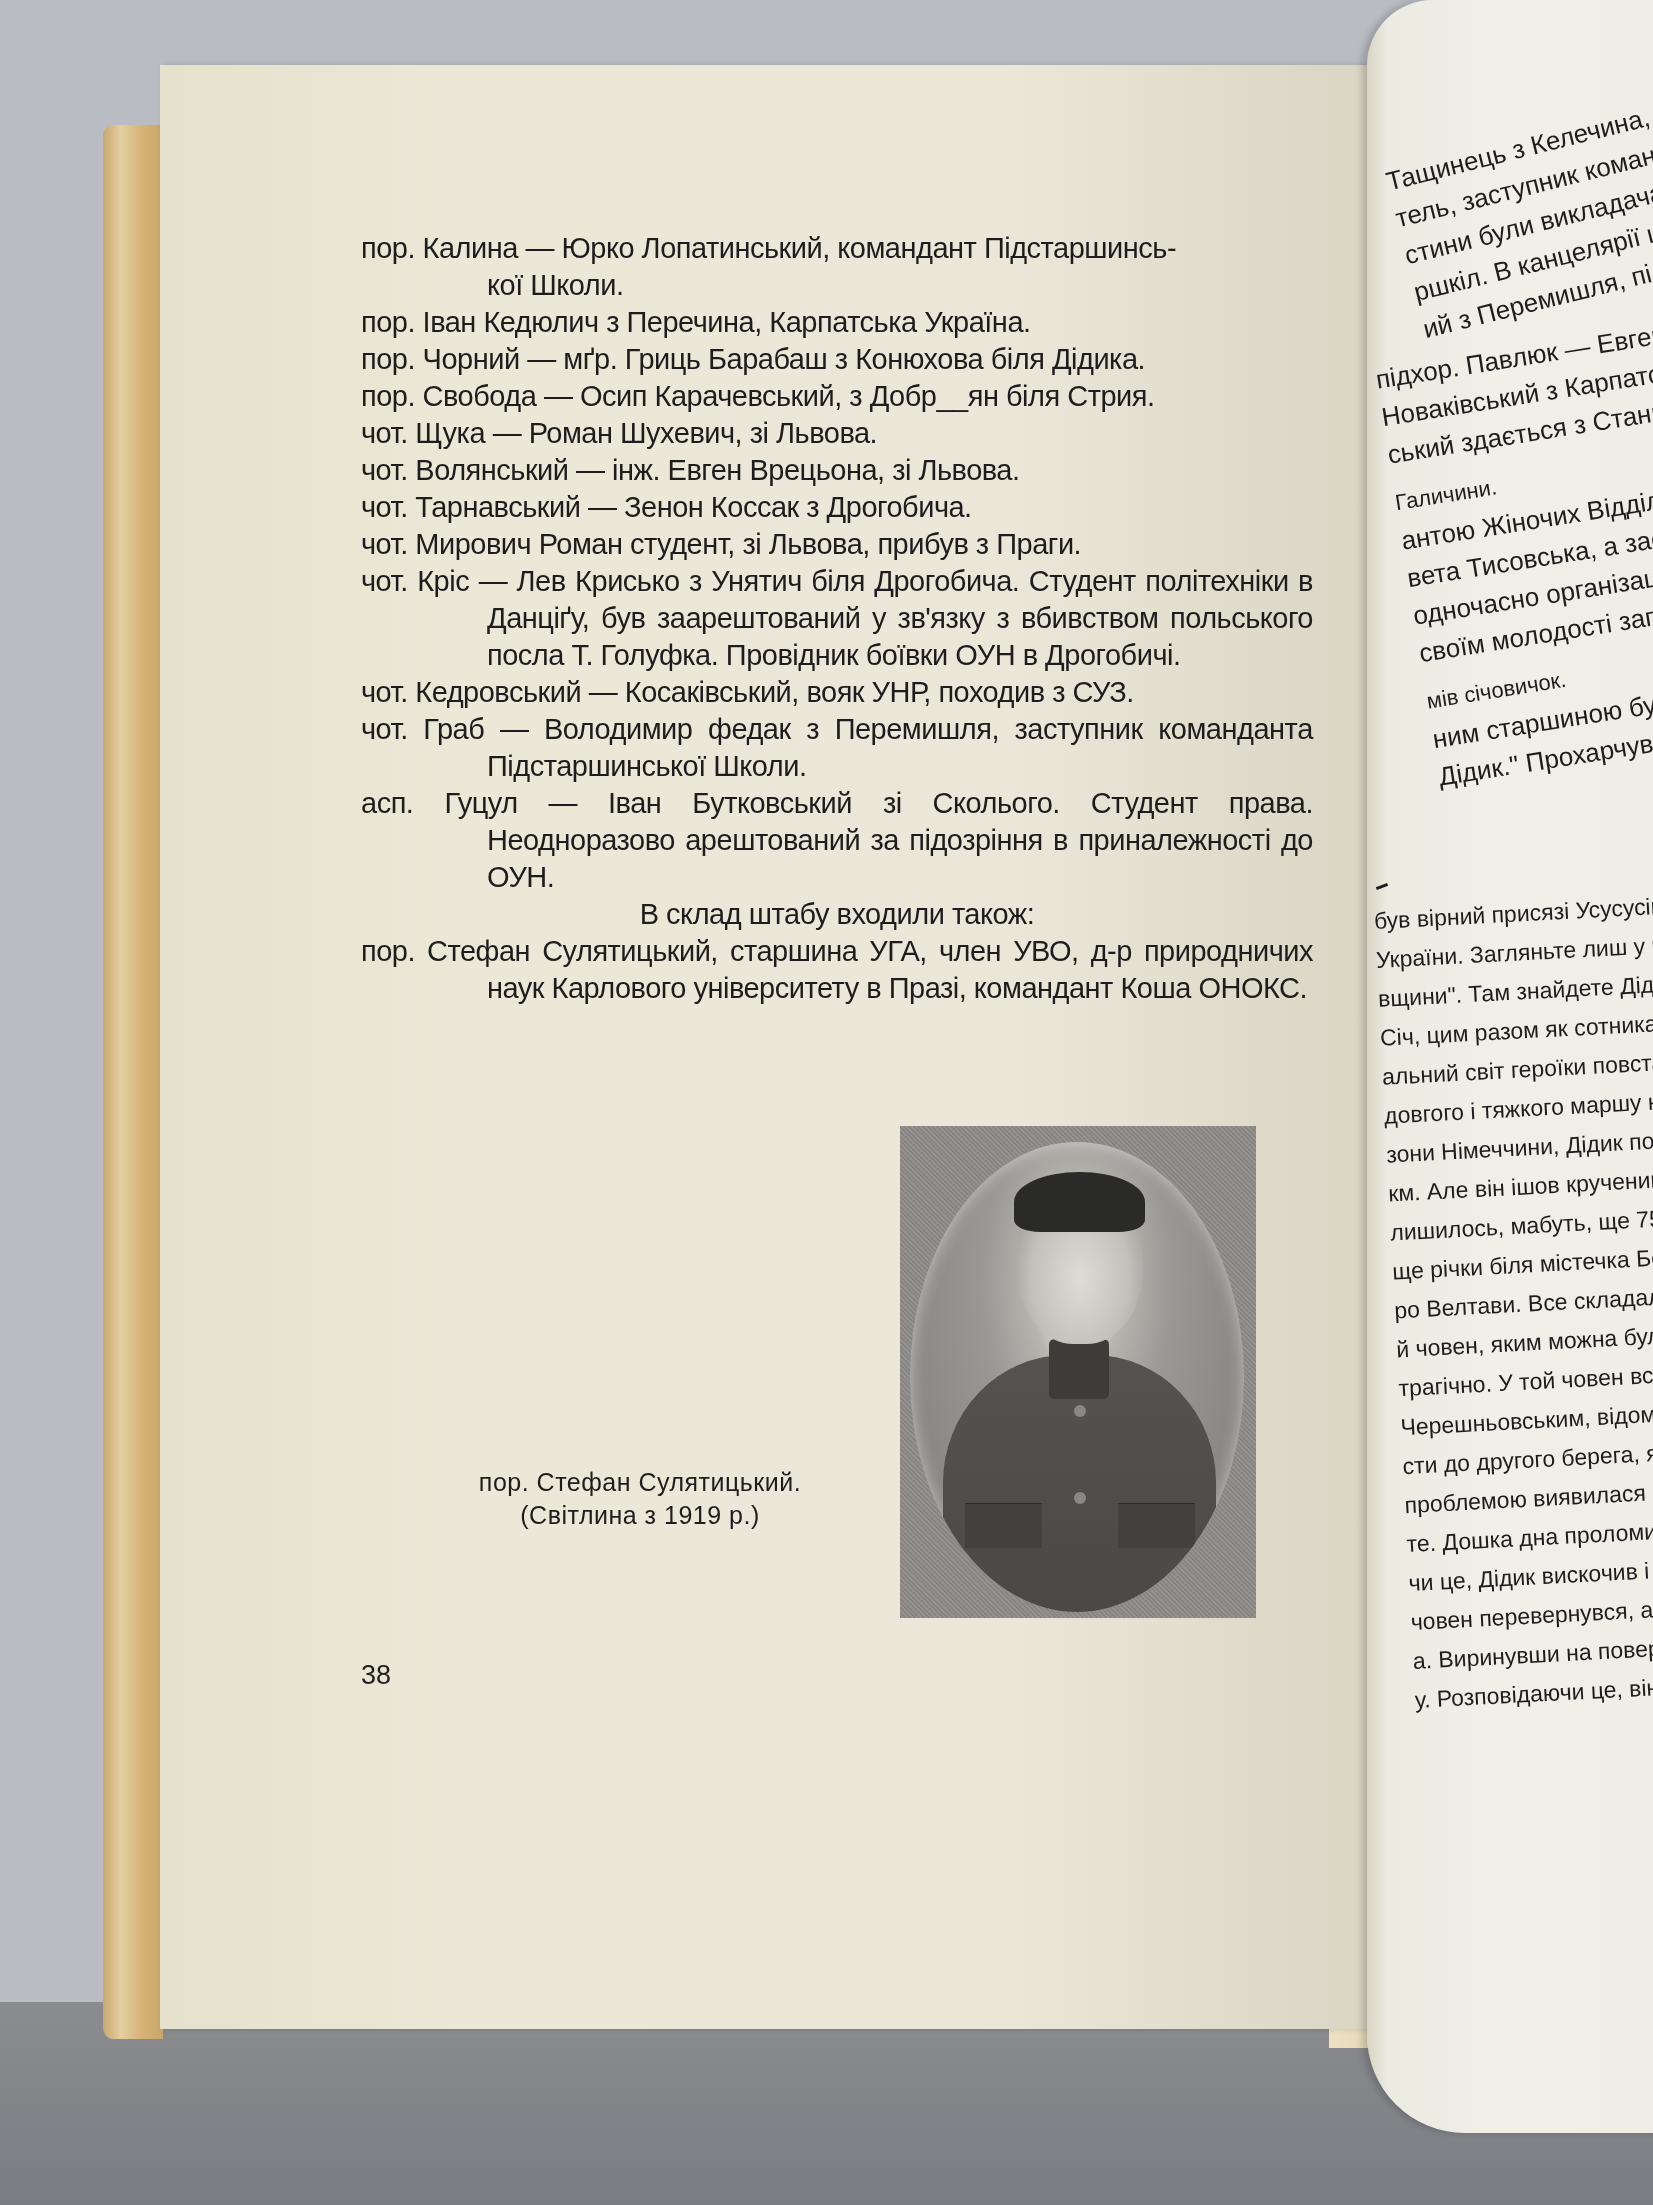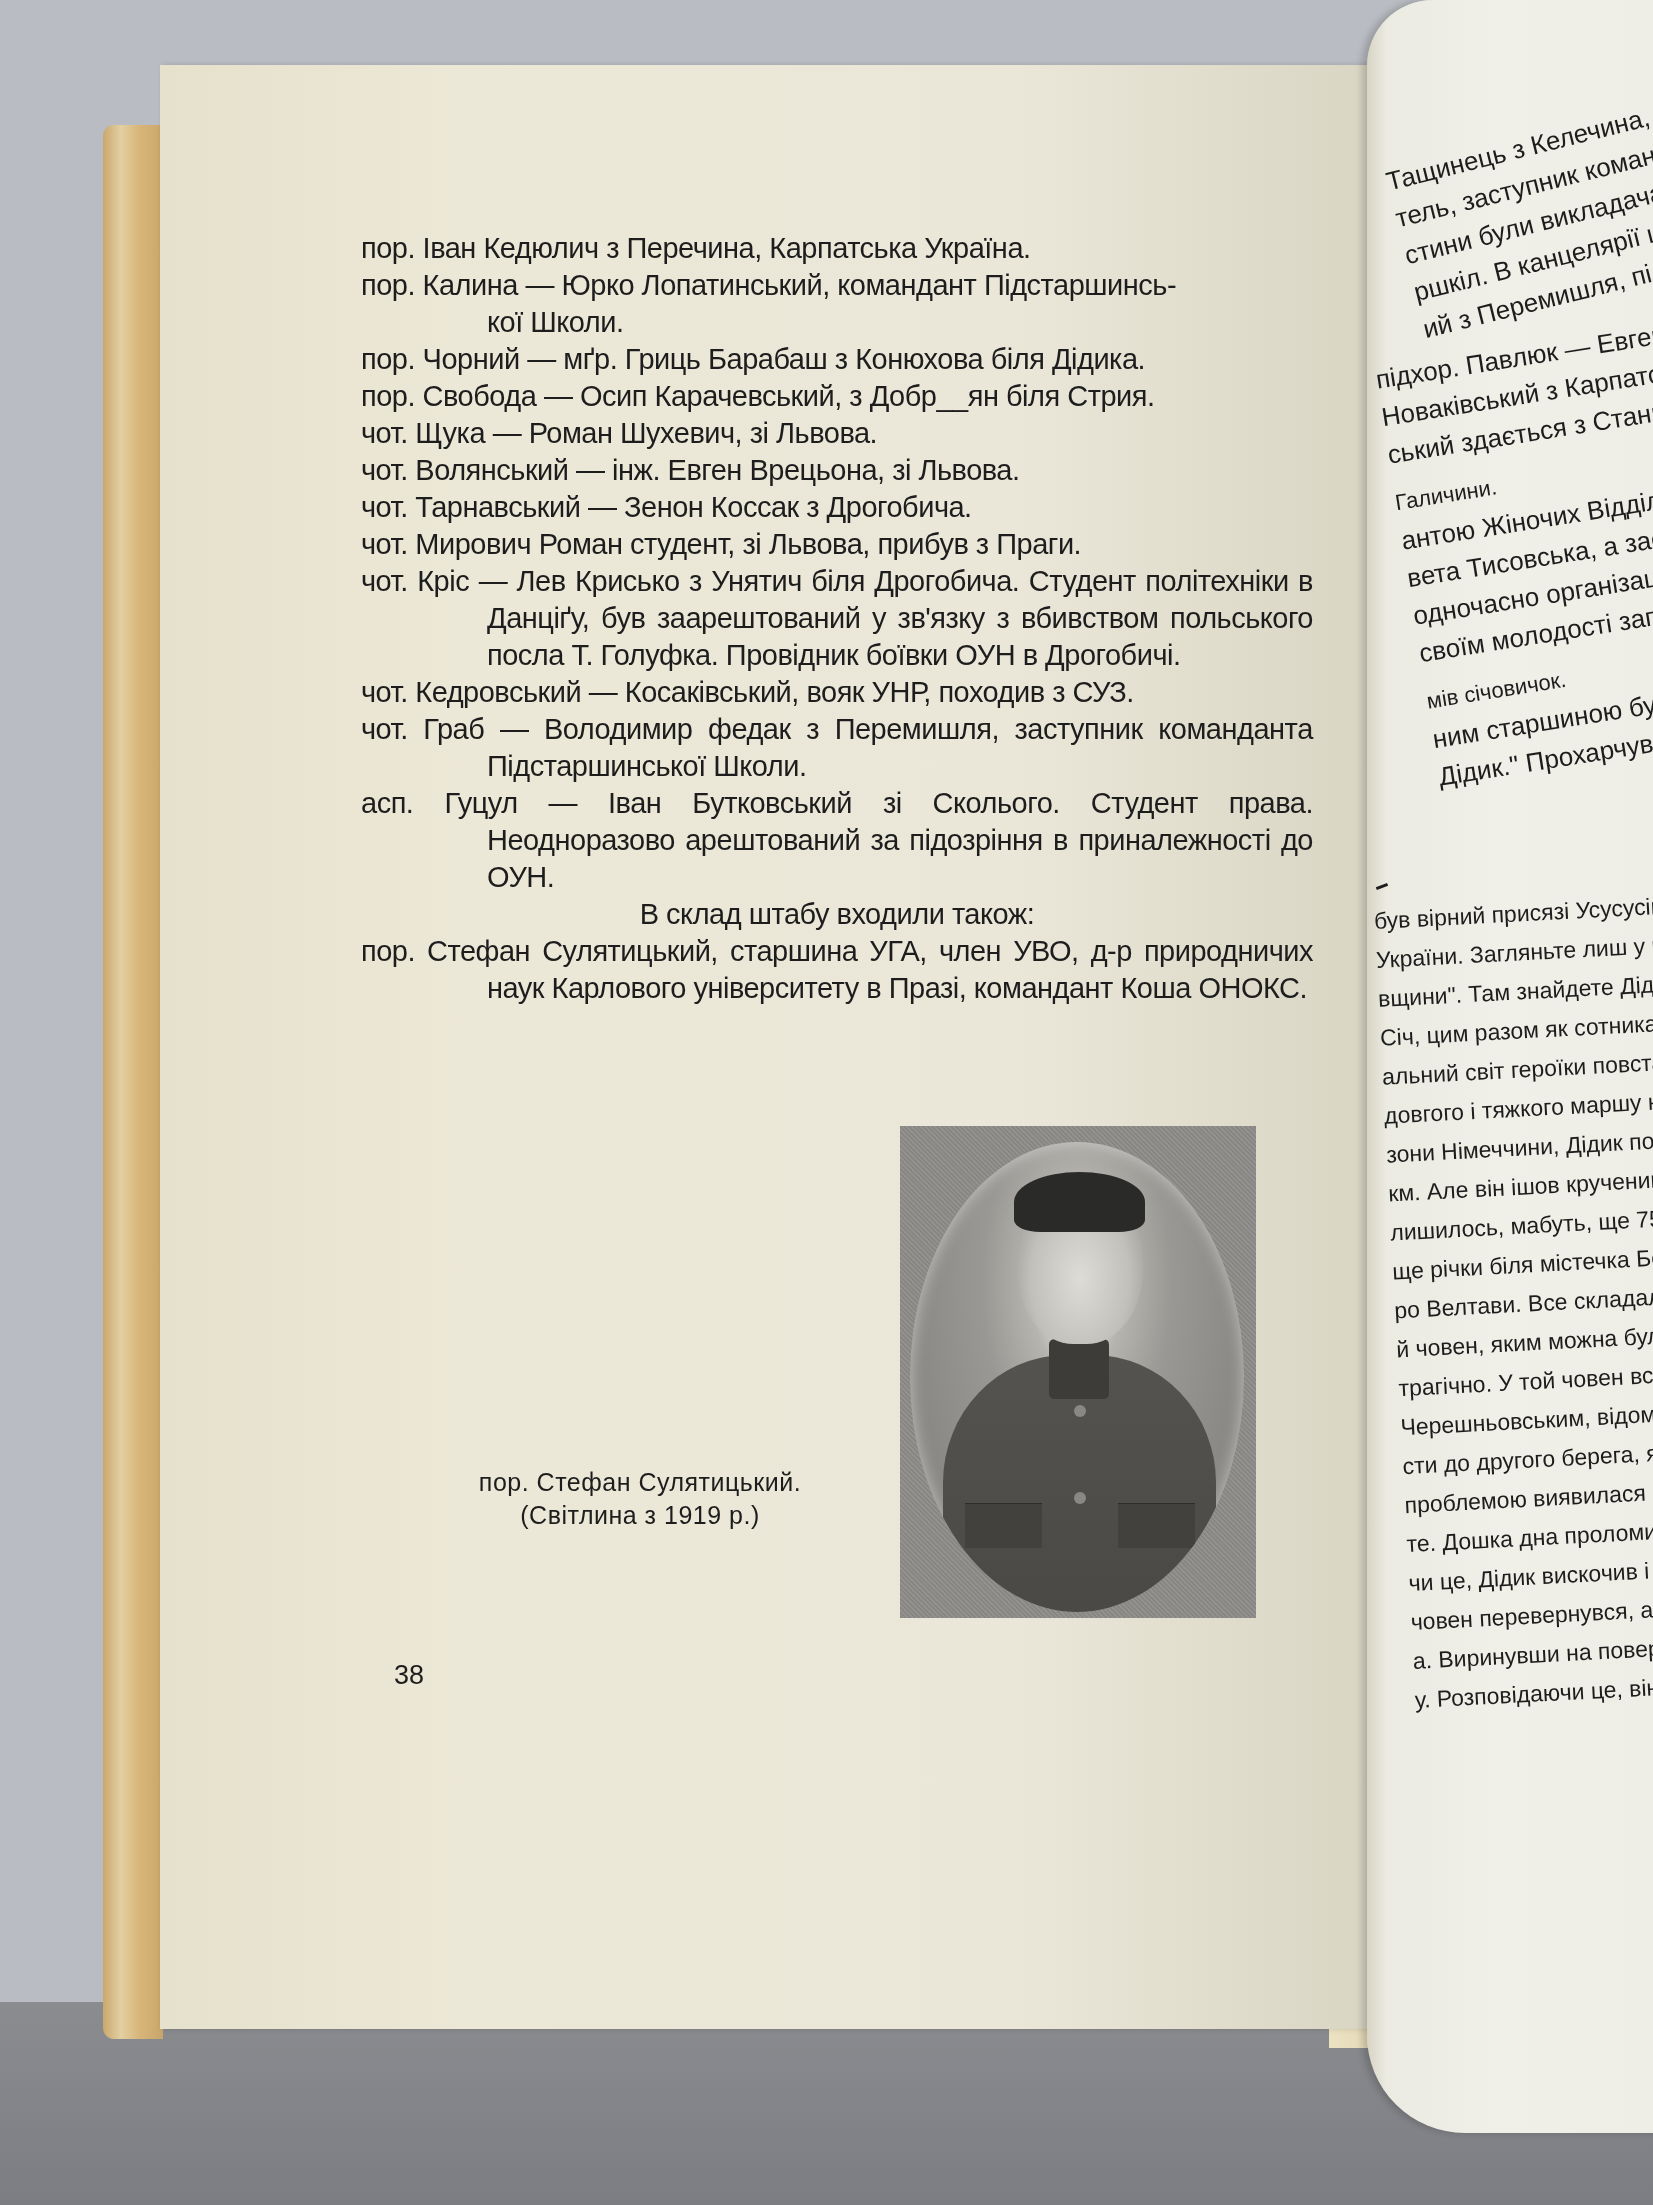--- a/index.html
+++ b/index.html
@@ -83,21 +83,21 @@
   .portrait-button { position:absolute; width:12px; height:12px; border-radius:50%; background:#8a8884; }
   .pocket { position:absolute; width:77px; height:44px; background:#43413e; border-top:1.6px solid #2f2d2b; }
 
   .caption {
     position:absolute; left:416px; top:1466px; width:448px;
     text-align:center; color:#1d1d1d;
     font-size:25px; line-height:33px; letter-spacing:0.5px;
   }
   .page-number {
     position:absolute; left:361px; top:1660px;
-    font-size:27px; color:#1d1d1d;margin-left:33px;
+    font-size:27px; color:#1d1d1d;
   }
 
   
   .right-text {
     position:absolute; left:1373px; top:104px; width:339px;
     color:#1d1d1d; font-size:26px; line-height:38px;
     transform-origin:0 0; white-space:nowrap;
   }
   .right-text .line { display:block; }
   .right-text .small { font-size:22px; }
@@ -108,22 +108,22 @@
 </head>
 <body>
 
 <div class="surface-bottom"></div>
 <div class="page-stack"></div>
 <div class="right-page-under"></div>
 
 <div class="left-page"></div>
 
 <div class="text-block">
+  <p class="entry hanging"><span>пор.</span> <span>Калина — Юрко Лопатинський, командант Підстаршинсь-</span><br><span style="padding-left:0">кої   Школи.</span></p>
   <p class="entry hanging"><span>пор.</span> <span>Іван Кедюлич з Перечина, Карпатська Україна.</span></p>
-  <p class="entry hanging"><span>пор.</span> <span>Калина — Юрко Лопатинський, командант Підстаршинсь-</span><br><span style="padding-left:0">кої   Школи.</span></p>
   <p class="entry hanging"><span>пор.</span> <span>Чорний — мґр. Гриць Барабаш з Конюхова біля Дідика.</span></p>
   <p class="entry hanging"><span>пор.</span> <span>Свобода — Осип Карачевський, з Добр__ян біля Стрия.</span></p>
   <p class="entry hanging"><span>чот.</span> <span>Щука — Роман Шухевич, зі Львова.</span></p>
   <p class="entry hanging"><span>чот.</span> <span>Волянський — інж. Евген Врецьона, зі Львова.</span></p>
   <p class="entry hanging"><span>чот.</span> <span>Тарнавський — Зенон Коссак з Дрогобича.</span></p>
   <p class="entry hanging"><span>чот.</span> <span>Мирович Роман студент, зі Львова,  прибув  з Праги.</span></p>
   <p class="entry hanging"><span>чот.</span> <span>Кріс — Лев Крисько з Унятич біля Дрогобича. Студент політехніки в Данціґу, був заарештований у зв'язку з вбивством польського посла Т. Голуфка. Провідник боївки ОУН в Дрогобичі.</span></p>
   <p class="entry hanging"><span>чот.</span> <span>Кедровський — Косаківський, вояк УНР, походив з СУЗ.</span></p>
   <p class="entry hanging"><span>чот.</span> <span>Граб — Володимир федак з Перемишля, заступник командантa Підстаршинської Школи.</span></p>
   <p class="entry hanging"><span>асп.</span> <span>Гуцул — Іван Бутковський зі Сколього. Студент права. Неодноразово арештований за підозріння в приналежності до ОУН.</span></p>

